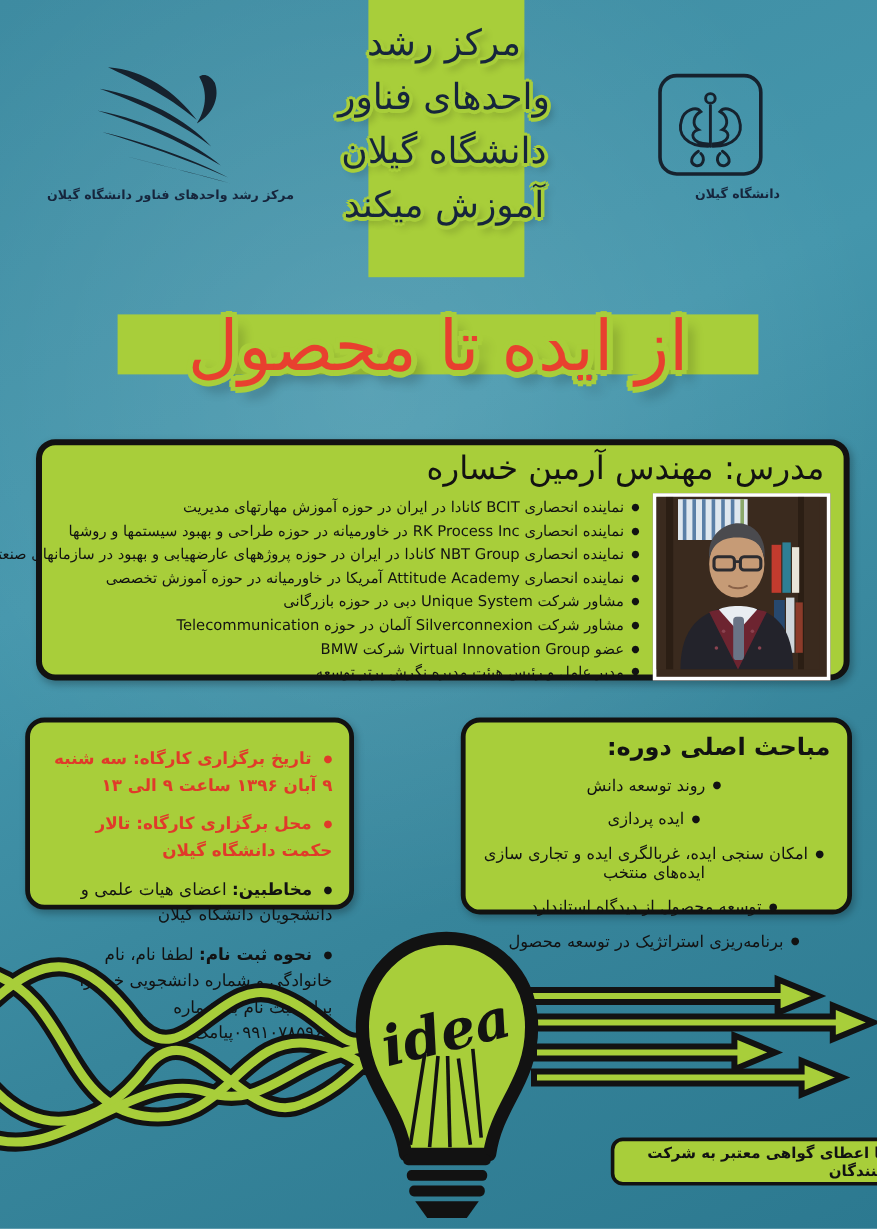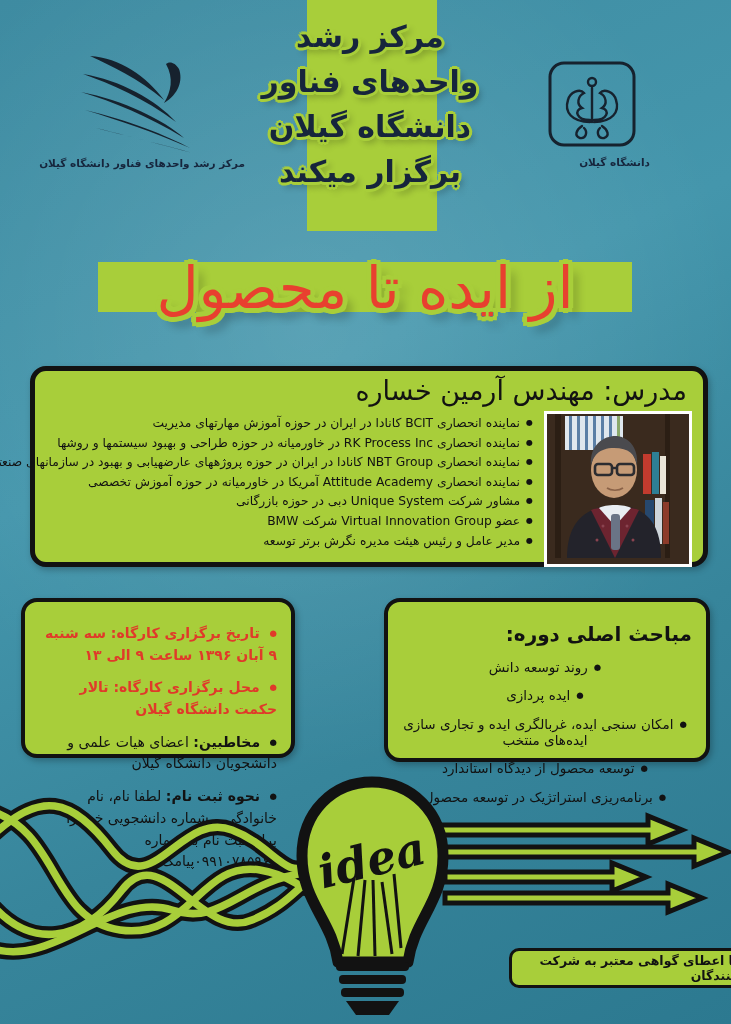--- a/index.html
+++ b/index.html
@@ -6,21 +6,21 @@
   body{font-family:"DejaVu Sans",sans-serif;}
   .poster{
     position:relative;width:731px;height:1024px;overflow:hidden;
     background:
       radial-gradient(ellipse 95% 70% at 42% 32%, rgba(255,255,255,0.12), rgba(255,255,255,0) 62%),
       linear-gradient(155deg,#3e8ba1 0%,#4496ac 38%,#37859b 68%,#2c7990 100%);
   }
   
   .v-band{position:absolute;left:307px;top:0;width:130px;height:231px;background:#a8ce3a;}
   .announce{position:absolute;left:205px;top:14px;width:330px;text-align:center;direction:rtl;
-    color:#16253c;font-weight:bold;font-size:30px;line-height:45px;
+    color:#16253c;font-weight:normal;font-size:30px;line-height:45px;
     text-shadow:3px 0 0 #a8ce3a,-3px 0 0 #a8ce3a,0 3px 0 #a8ce3a,0 -3px 0 #a8ce3a,
       2px 2px 0 #a8ce3a,-2px 2px 0 #a8ce3a,2px -2px 0 #a8ce3a,-2px -2px 0 #a8ce3a,4px 5px 6px rgba(0,0,0,.25);}
   .logo-left-svg{position:absolute;left:68px;top:50px;}
   .logo-caption{position:absolute;direction:rtl;text-align:right;color:#16253c;font-weight:bold;font-size:10.5px;}
   .cap-left{left:35px;top:157px;width:210px;}
   .cap-right{left:534px;top:156px;width:116px;}
   .logo-right-svg{position:absolute;left:546px;top:60px;}
   
   .title-band{position:absolute;left:98px;top:262px;width:534px;height:50px;background:#a8ce3a;}
   .main-title{position:absolute;left:55px;top:233px;width:620px;height:110px;line-height:110px;
@@ -34,21 +34,21 @@
   .inst-heading{position:absolute;right:16px;top:4px;direction:rtl;color:#121212;font-size:27px;font-weight:500;}
   .photo-frame{position:absolute;right:11px;top:40px;width:142px;height:150px;border:3px solid #fff;background:#3a2a1e;}
   .inst-bullets{position:absolute;right:170px;left:10px;top:45px;margin:0;padding:0;list-style:none;direction:rtl;}
   .inst-bullets li{color:#121212;font-size:12.3px;line-height:13px;margin-bottom:5.6px;white-space:nowrap;}
   .inst-bullets li::before{content:"●";font-size:8px;margin-left:6px;vertical-align:2px;}
   .details-box{left:21px;top:598px;width:274px;height:160px;border-width:4px;padding:10px 14px;direction:rtl;}
   .details-box .line{font-size:14px;text-align:right;color:#121212;line-height:1.55;margin-top:11px;}
   .details-box .line::before{content:"●";font-size:8.5px;margin-left:5px;vertical-align:2px;}
   .details-box .lbl{font-weight:bold;}
   .line.red{color:#e03a2a;font-weight:bold;}
-  .topics-box{left:384px;top:598px;width:326px;height:164px;border-width:4px;padding:20px 14px;direction:rtl;}
+  .topics-box{left:384px;top:598px;width:326px;height:164px;border-width:4px;padding:8px 14px;direction:rtl;}
   .topics-heading{font-size:20px;font-weight:bold;color:#121212;text-align:right;}
   .topics-list{margin:6px 4px 0 0;padding:0;list-style:none;direction:rtl;}
   .topics-list li{color:#121212;font-size:13.5px;text-align:center;margin-top:12.5px;}
   .topics-list li::before{content:"●";font-size:8.5px;margin-left:6px;vertical-align:2px;}
   
   .illustration{position:absolute;left:0;top:770px;}
   .badge{position:absolute;right:-10px;top:948px;width:232px;height:40px;background:#a8ce3a;
     border:3px solid #121212;border-radius:10px;box-sizing:border-box;direction:rtl;
     display:flex;align-items:center;justify-content:center;color:#121212;font-size:12.5px;font-weight:bold;}
   .bulb-word{font-family:"DejaVu Serif",serif;font-style:italic;font-weight:bold;}
@@ -57,21 +57,21 @@
 <body>
 
 <div class="poster">
 
   <div class="v-band"></div>
 
   <div class="announce">
     <div>مرکز رشد</div>
     <div>واحدهای فناور</div>
     <div>دانشگاه گیلان</div>
-    <div>برگزار میکند</div>
+    <div>آموزش میکند</div>
   </div>
 
   <svg class="logo-left-svg" width="145" height="105" viewBox="0 0 145 105">
     <g fill="#16222e">
       <path d="M22,6 C52,8 78,26 96,50 C70,28 43,16 22,6 Z"></path>
       <path d="M15,24 C52,30 88,50 108,72 C76,48 43,34 15,24 Z"></path>
       <path d="M13,42 C55,50 96,70 116,88 C80,66 46,52 13,42 Z"></path>
       <path d="M17,60 C60,70 100,86 122,98 C86,82 50,70 17,60 Z"></path>
       <path d="M28,78 C68,88 106,98 128,104 C93,94 58,86 28,78 Z"></path>
       <path d="M98,14 C106,28 103,42 96,53 C111,44 115,30 111,19 C107,12 101,11 98,14 Z"></path>
@@ -139,20 +139,21 @@
         </g>
       </svg>
     </div>
 
     <ul class="inst-bullets">
       <li>نماینده انحصاری BCIT کانادا در ایران در حوزه آموزش مهارتهای مدیریت</li>
       <li>نماینده انحصاری RK Process Inc در خاورمیانه در حوزه طراحی و بهبود سیستمها و روشها</li>
       <li>نماینده انحصاری NBT Group کانادا در ایران در حوزه پروژههای عارضهیابی و بهبود در سازمانهای صنعتی</li>
       <li>نماینده انحصاری Attitude Academy آمریکا در خاورمیانه در حوزه آموزش تخصصی</li>
       <li>مشاور شرکت Unique System دبی در حوزه بازرگانی</li>
+      <li>مشاور شرکت Silverconnexion آلمان در حوزه Telecommunication</li>
       <li>عضو Virtual Innovation Group شرکت BMW</li>
       <li>مدیر عامل و رئیس هیئت مدیره نگرش برتر توسعه</li>
     </ul>
   </div>
 
   <div class="gbox details-box">
     <div class="line red">
       <span class="lbl">تاریخ برگزاری کارگاه:</span>
       <span>سه شنبه ۹ آبان ۱۳۹۶ ساعت ۹ الی ۱۳</span>
     </div>

